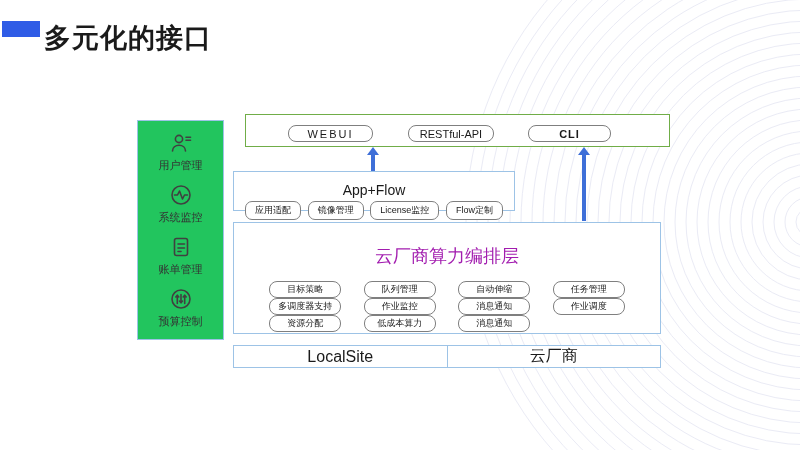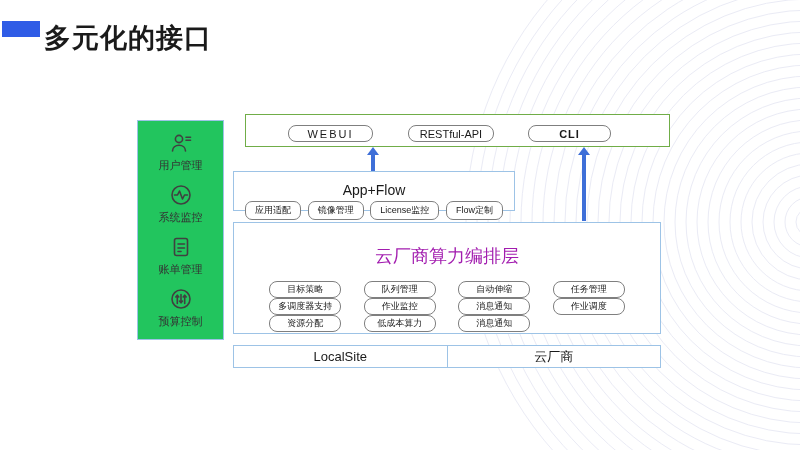--- a/index.html
+++ b/index.html
@@ -77,21 +77,21 @@
     background:#fff;border:1px solid #7F7F7F;border-radius:8px;
     font-size:9px;color:#1a1a1a;height:17px;min-width:72px;padding:0 6px;
     display:flex;align-items:center;justify-content:center;white-space:nowrap;box-sizing:border-box;
   }
 
   
   .base-bar{
     position:absolute;left:233px;top:345px;width:428px;height:23px;
     border:1px solid #9DC3E6;background:#fff;display:flex;box-sizing:border-box;
   }
-  .base-cell{flex:1;display:flex;align-items:center;justify-content:center;font-size:13px;color:#1a1a1a;}
+  .base-cell{flex:1;display:flex;align-items:center;justify-content:center;font-size:16px;color:#1a1a1a;}
   .base-cell.first{border-right:1px solid #9DC3E6;}
 </style>
 </head>
 <body>
 
 <svg id="bg-rings">
     <circle cx="810" cy="222" r="14" fill="none" stroke="#EAEBF5" stroke-width="1"></circle>
     <circle cx="810" cy="222" r="25" fill="none" stroke="#EAEBF5" stroke-width="1"></circle>
     <circle cx="810" cy="222" r="36" fill="none" stroke="#EAEBF5" stroke-width="1"></circle>
     <circle cx="810" cy="222" r="47" fill="none" stroke="#EAEBF5" stroke-width="1"></circle>

